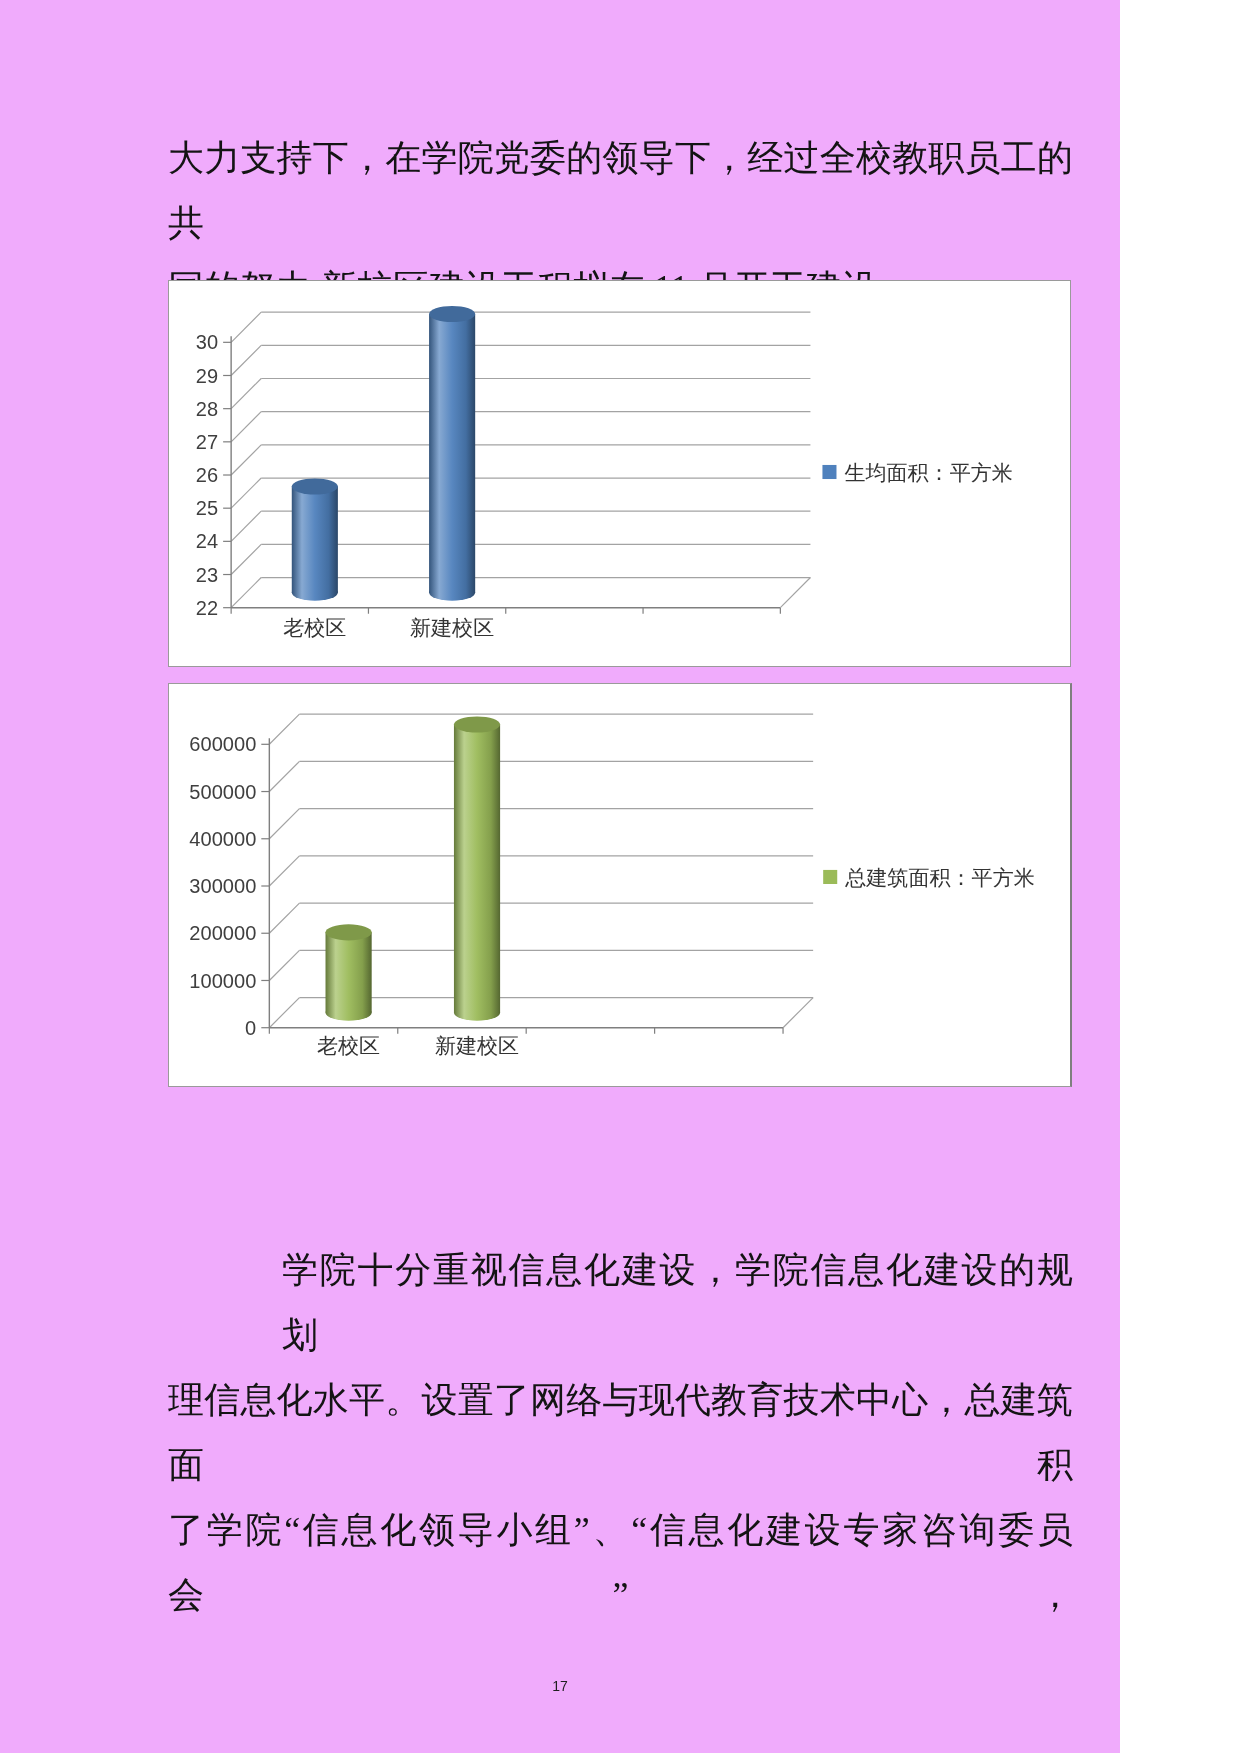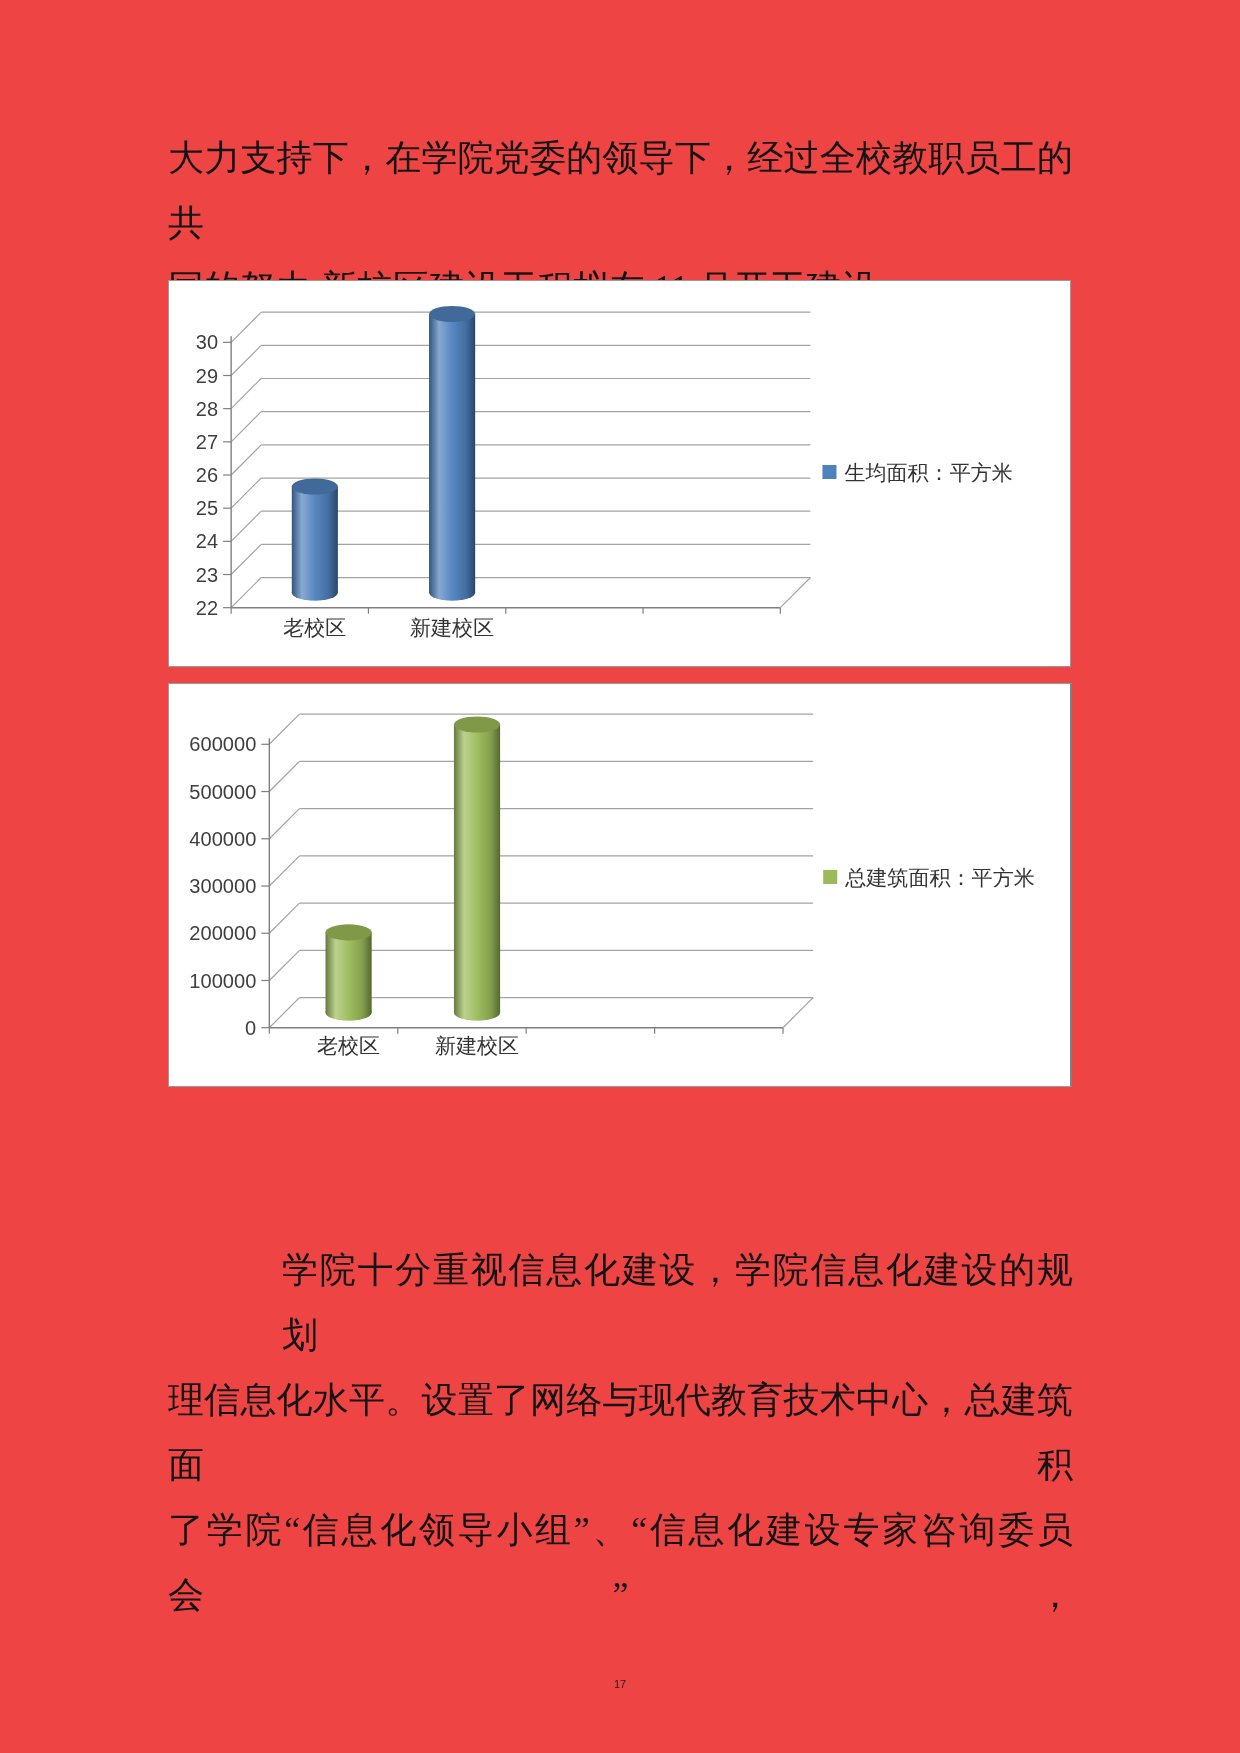--- a/index.html
+++ b/index.html
@@ -1,32 +1,32 @@
 <!DOCTYPE html>
 <html><head>
 <meta charset="utf-8">
 <style>
   html,body { margin:0; padding:0; background:#ffffff; }
   .page {
-    position:relative; width:1240px; height:1753px; background:#ef4444;
+    position:relative; width:1120px; height:1753px; background:#f0abfc;
     font-family:"Liberation Serif","DejaVu Serif",serif; color:#141414; overflow:hidden;
   }
   .para { position:absolute; left:168px; width:905px; font-size:36px; }
   .para .line { line-height:65px; }
   .para .jline { text-align:justify; text-align-last:justify; }
   #para-top  { top:126px; }
   #para-body { top:1238px; }
   .heading { position:absolute; left:225px; top:1183px; font-size:36px; line-height:66px; }
   .chart-box { position:absolute; left:168px; width:901px; background:#ffffff; border:1px solid #9a9a9a; }
   #chart1 { top:280px; height:385px; }
   #chart2 { top:683px; height:402px; border-right:2px solid #7f7f7f; }
   .chart-box svg { display:block; width:100%; height:100%; }
   .pageno {
     position:absolute; left:0; top:1678px; width:100%; text-align:center;
-    font-family:"Liberation Sans",sans-serif; font-size:11px; color:#1f1f1f;
+    font-family:"Liberation Sans",sans-serif; font-size:14px; color:#1f1f1f;
   }
 </style>
 </head>
 <body>
 
 <div class="page">
 
   <div class="para" id="para-top">
       <div class="line jline">大力支持下，在学院党委的领导下，经过全校教职员工的共</div>
       <div class="line">同的努力,新校区建设工程拟在 11 月开工建设。</div>

